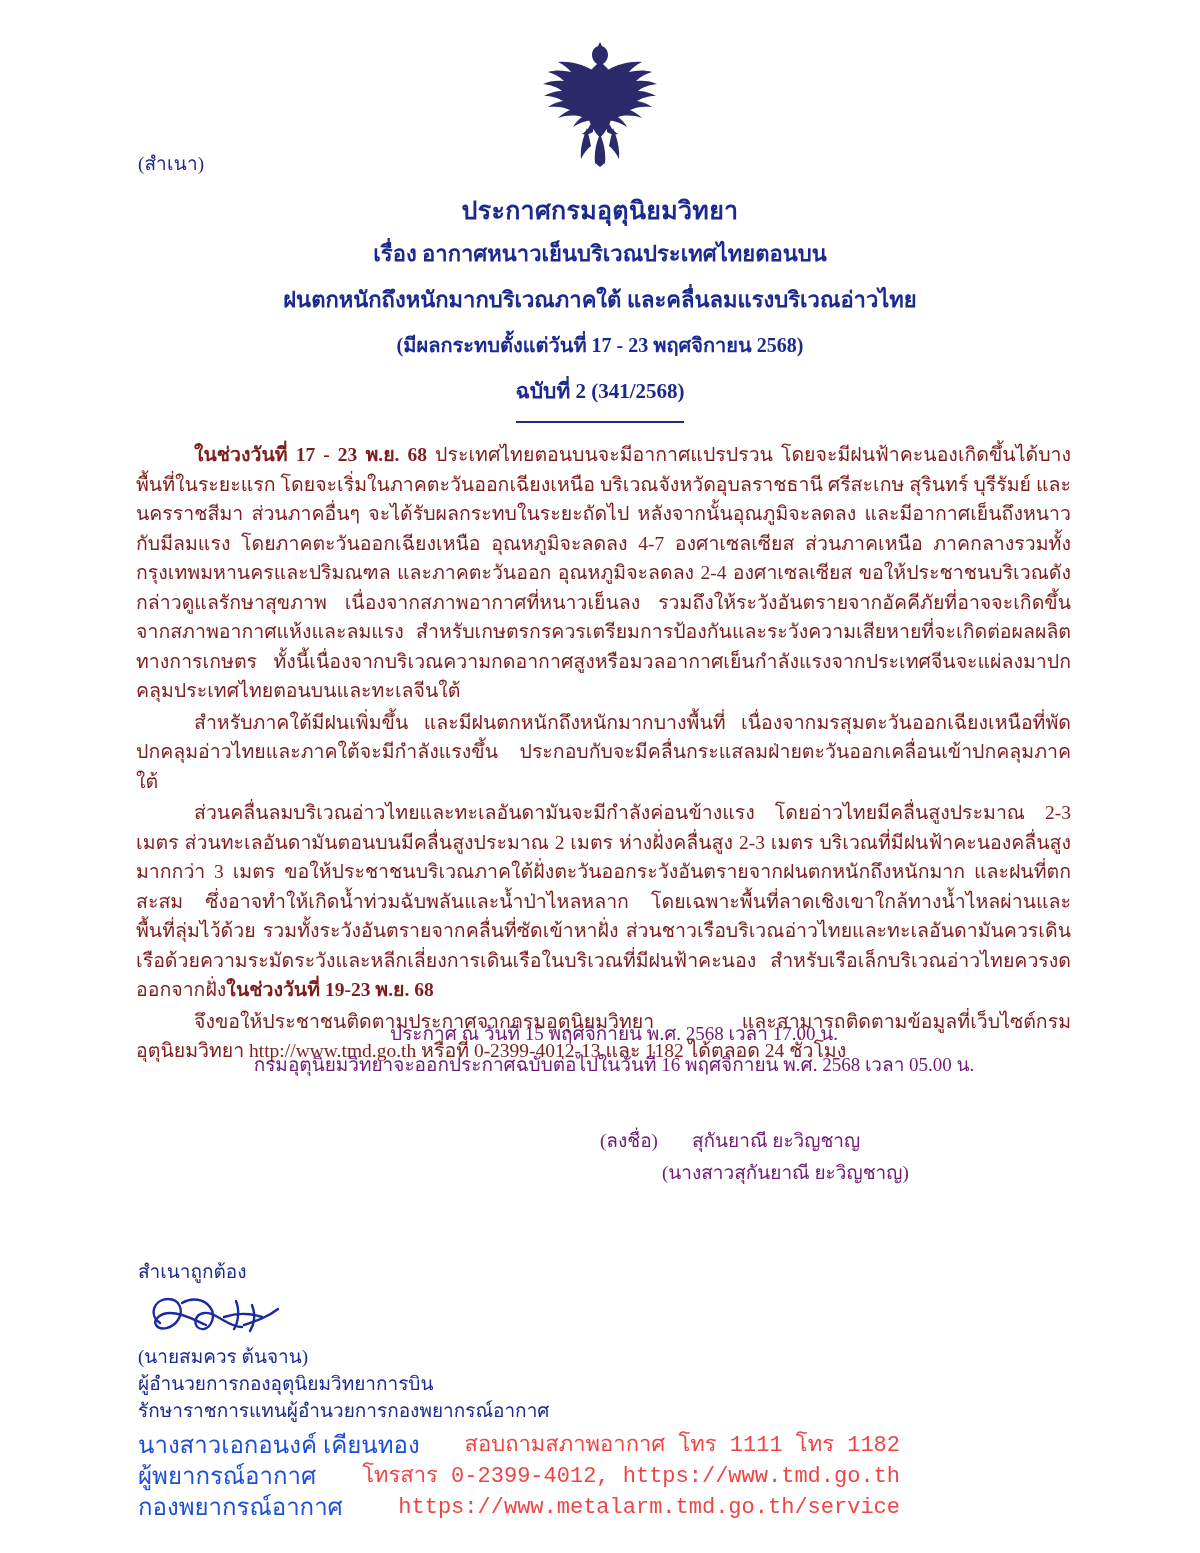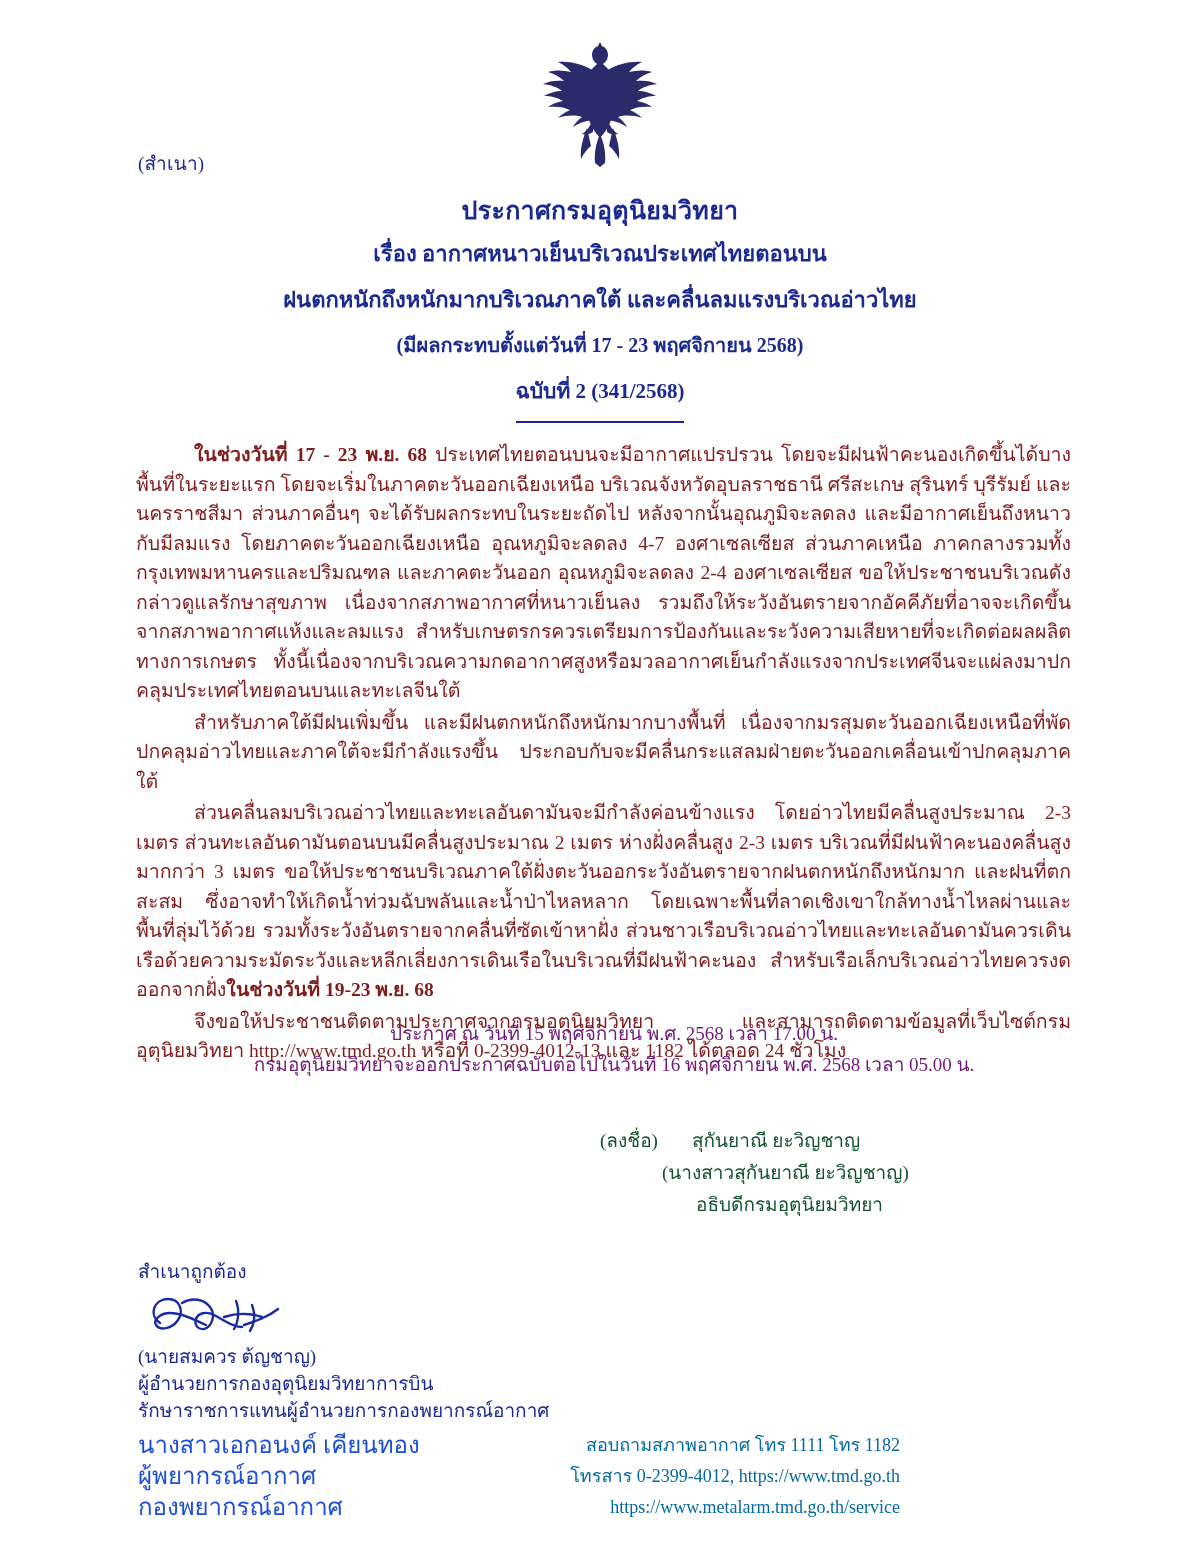--- a/index.html
+++ b/index.html
@@ -121,21 +121,21 @@
     font-size: 19px;
     line-height: 31px;
   }
 
   
   .sign-block {
     position: absolute;
     top: 1125px;
     left: 600px;
     width: 430px;
-    color: #14532d;
+    color: #701a75;
     font-size: 19px;
     line-height: 32px;
     text-align: left;
   }
   .sign-row span.label { display: inline-block; width: 92px; }
   .sign-paren { padding-left: 62px; }
   .sign-role { padding-left: 96px; }
 
   
   .certify {
@@ -159,24 +159,25 @@
     top: 1430px;
     left: 138px;
     color: #1d4ed8;
     font-size: 24px;
     line-height: 31px;
   }
   .footer-right {
     position: absolute;
     top: 1430px;
     right: 88px;
-    color: #0369a1;
-    font-size: 18px;
+    color: #ef4444;
+    font-size: 22px;
     line-height: 31px;
     text-align: right;
+    font-family: Liberation Mono, monospace;
   }
 </style>
 </head>
 <body>
 
 <div class="page">
 
   <div class="emblem-wrap">
     <span class="emblem">
       <svg viewBox="0 0 130 125" width="130" height="125" aria-hidden="true">
@@ -236,38 +237,37 @@
   <div class="closing">
     <div>ประกาศ ณ วันที่ 15 พฤศจิกายน พ.ศ. 2568 เวลา 17.00 น.</div>
     <div>กรมอุตุนิยมวิทยาจะออกประกาศฉบับต่อไปในวันที่ 16 พฤศจิกายน พ.ศ. 2568 เวลา 05.00 น.</div>
   </div>
 
   <div class="sign-block">
     <div class="sign-row">
       <span class="label">(ลงชื่อ)</span><span>สุกันยาณี ยะวิญชาญ</span>
     </div>
     <div class="sign-paren">(นางสาวสุกันยาณี ยะวิญชาญ)</div>
-    <div class="sign-role">อธิบดีกรมอุตุนิยมวิทยา</div>
   </div>
 
   <div class="certify">
     <div class="ln">สำเนาถูกต้อง</div>
     <div class="sig-scribble">
       <svg viewBox="0 0 180 52" width="180" height="52" aria-hidden="true">
         <g fill="none" stroke="#1b2aa0" stroke-width="2.4" stroke-linecap="round">
           <path d="M16 36 C4 28 10 12 24 12 C36 12 40 24 34 33 C28 42 16 44 12 38 C9 33 16 26 26 26 C40 26 52 34 62 38"></path>
           <path d="M38 16 C48 10 60 12 66 20 C72 28 68 40 60 42 C54 43 50 38 52 32 C54 26 62 24 70 28 C80 33 88 40 98 40"></path>
           <path d="M92 14 C96 24 94 36 90 42"></path>
           <path d="M80 30 C92 26 106 26 118 30"></path>
           <path d="M108 18 C112 28 110 38 106 44"></path>
           <path d="M100 38 C112 34 124 30 134 22"></path>
         </g>
       </svg>
     </div>
-    <div class="ln">(นายสมควร ต้ญชาญ)</div>
+    <div class="ln">(นายสมควร ต้นจาน)</div>
     <div class="ln">ผู้อำนวยการกองอุตุนิยมวิทยาการบิน</div>
     <div class="ln">รักษาราชการแทนผู้อำนวยการกองพยากรณ์อากาศ</div>
   </div>
 
   <div class="footer-left">
     <div>นางสาวเอกอนงค์ เคียนทอง</div>
     <div>ผู้พยากรณ์อากาศ</div>
     <div>กองพยากรณ์อากาศ</div>
   </div>
 

